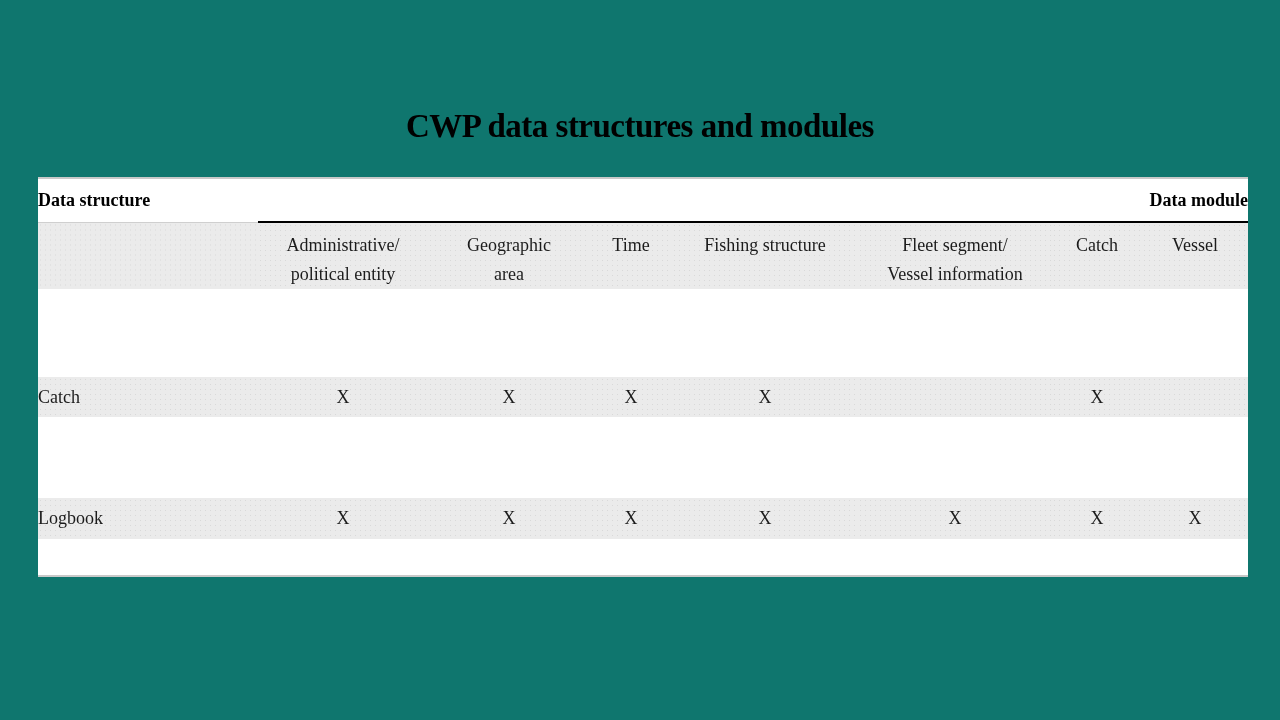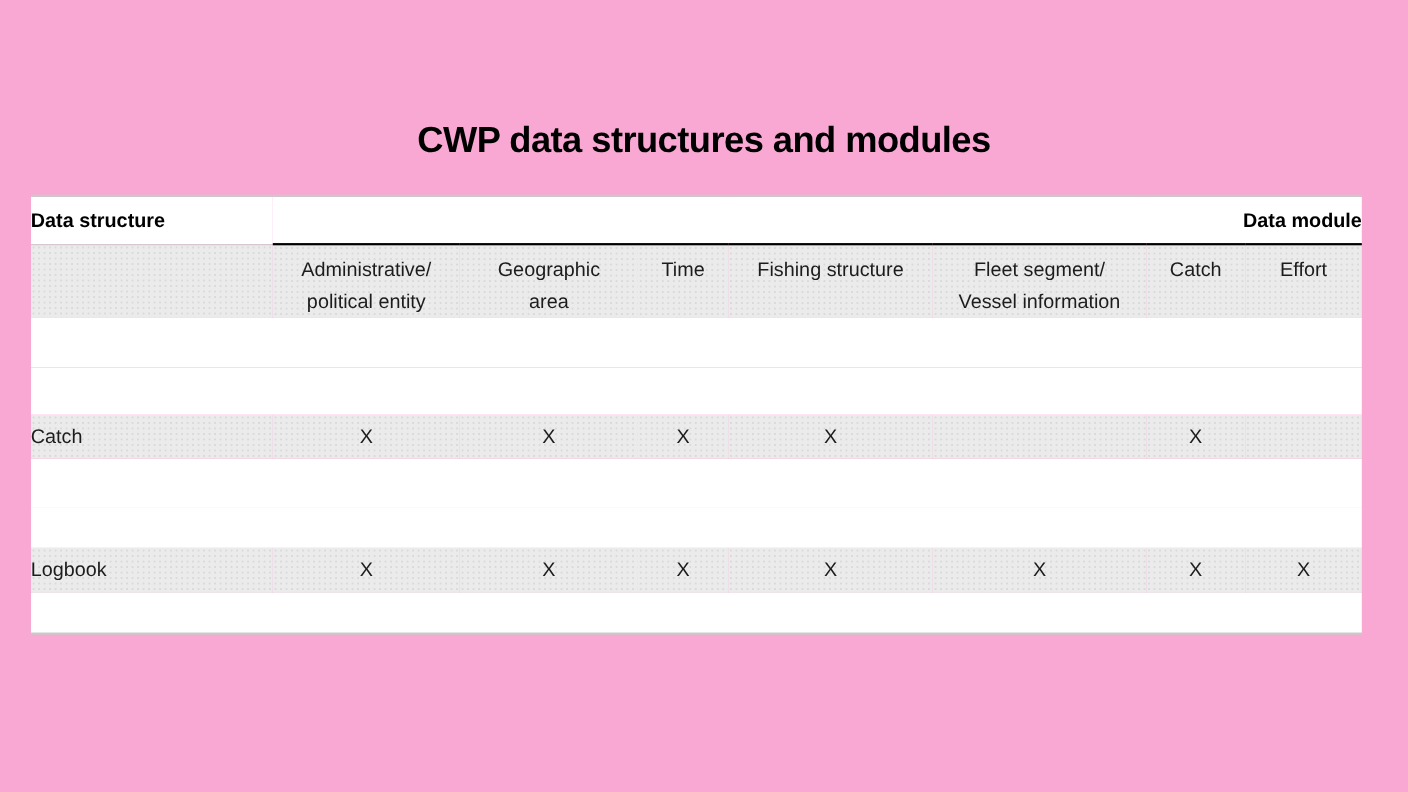--- a/index.html
+++ b/index.html
@@ -4,40 +4,40 @@
 <style>
   html, body {
     margin: 0;
     padding: 0;
     background: #ffffff;
   }
   .slide {
     position: relative;
     width: 1280px;
     height: 720px;
-    background: #f9a8d4;
+    background: #0f766e;
     overflow: hidden;
-    font-family: Liberation Sans, sans-serif;
+    font-family: Liberation Serif, serif;
     color: #1c1c1c;
   }
   .slide-title {
     position: absolute;
     top: 108px;
     left: 0;
     width: 1280px;
     text-align: center;
     font-size: 33px;
     font-weight: 700;
     color: #000000;
     letter-spacing: -0.5px;
   }
   .tbl-wrap {
     position: absolute;
     top: 177px;
-    left: 28px;
+    left: 38px;
     width: 1210px;
   }
   table.tbl {
     border-collapse: collapse;
     table-layout: fixed;
     width: 1210px;
     border-top: 2px solid #c9c9c9;
     border-bottom: 2px solid #c9c9c9;
     font-size: 18px;
   }
@@ -124,21 +124,21 @@
         <td class="band"></td>
         <td class="band">Administrative/
 political entity</td>
         <td class="band">Geographic
 area</td>
         <td class="band">Time</td>
         <td class="band">Fishing structure</td>
         <td class="band">Fleet segment/
 Vessel information</td>
         <td class="band">Catch</td>
-        <td class="band">Effort</td>
+        <td class="band">Vessel</td>
       </tr>
 
       <tr class="spacer sp-a">
             <td colspan="8"></td>
           </tr>
 
 
       <tr class="spacer sp-b">
             <td colspan="8"></td>
           </tr>

